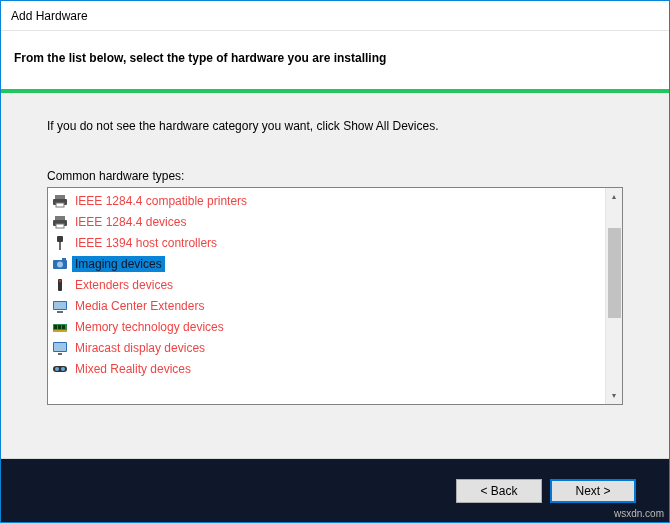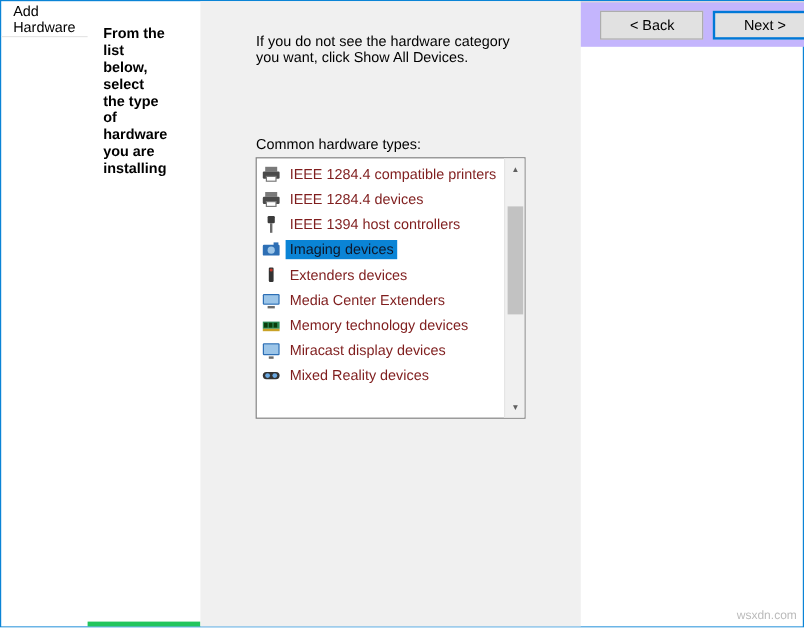--- a/index.html
+++ b/index.html
@@ -12,21 +12,21 @@
     height: 523px;
     overflow: hidden;
     position: relative;
   }
   .window {
     width: 670px;
     height: 523px;
     border: 1px solid #0a84d6;
     background: #fff;
     display: flex;
-    flex-direction: row;
+    flex-direction: column;
   }
   .titlebar {
     height: 30px;
     border-bottom: 1px solid #e5e5e5;
     display: flex;
     align-items: center;
     padding: 0 10px;
     font-size: 12px;
     color: #000;
   }
@@ -42,21 +42,21 @@
   .body-area {
     flex: 1;
     background: #f0f0f0;
     padding: 26px 46px 10px 46px;
     display: flex;
     flex-direction: column;
   }
   .instruction {
     font-size: 12px;
     color: #000;
-    margin-bottom: 58px;
+    margin-bottom: 36px;
   }
   .list-label {
     font-size: 12px;
     color: #000;
     margin-bottom: 4px;
   }
   .listbox-wrap {
     border: 1px solid #828282;
     background: #fff;
     height: 218px;
@@ -100,35 +100,35 @@
     white-space: nowrap;
   }
   .list-item .icon {
     width: 16px;
     height: 16px;
     flex: 0 0 16px;
     display: inline-block;
   }
   .list-item .label {
     font-size: 12px;
-    color: #7f1d1d;
+    color: #ef4444;
     padding: 1px 3px;
   }
   .list-item.selected .label {
     background: #0a84d6;
     color: #0f172a;
   }
   .footer {
-    height: 38px;
+    height: 64px;
     border-top: 1px solid #d9d9d9;
-    background: #c4b5fd;
+    background: #0f172a;
     display: flex;
     align-items: center;
     justify-content: flex-end;
-    padding: 0 16px;
+    padding: 0 33px;
     gap: 8px;
   }
   .btn {
     min-width: 86px;
     height: 24px;
     background: #e1e1e1;
     border: 1px solid #adadad;
     font-family: inherit;
     font-size: 12px;
     color: #000;

